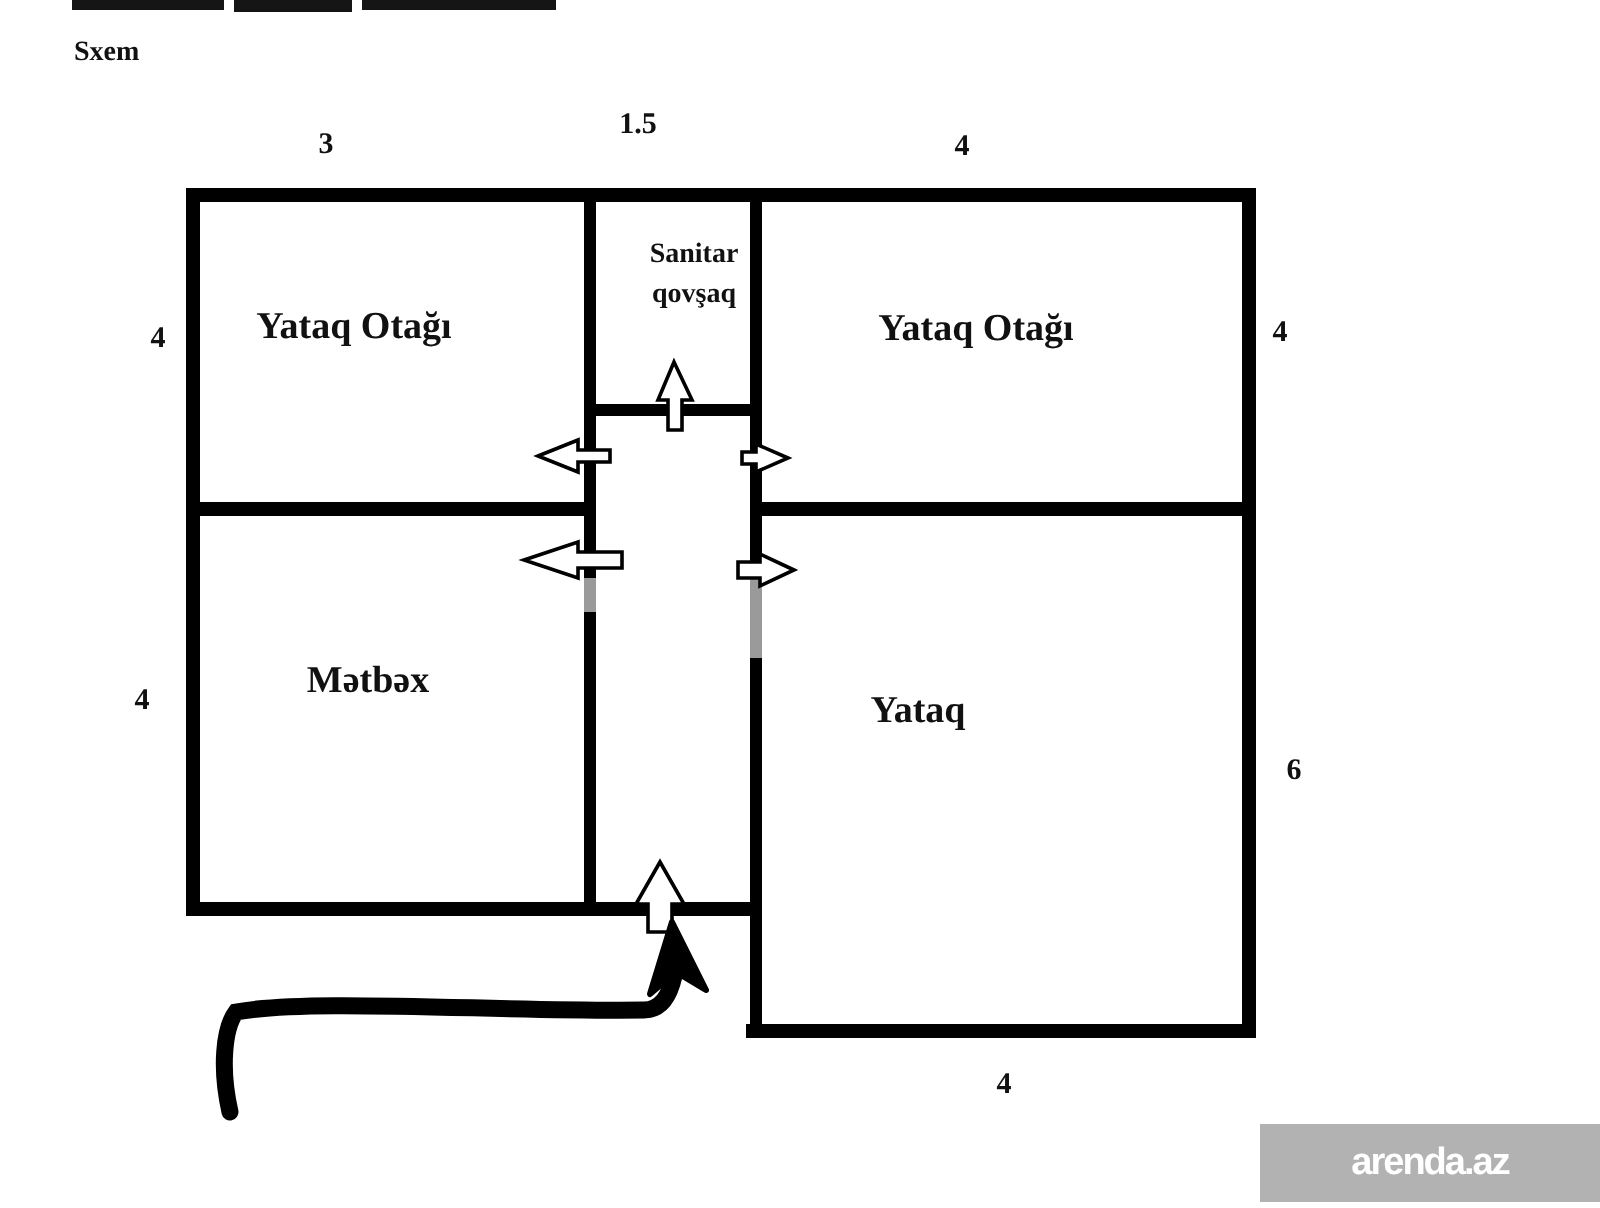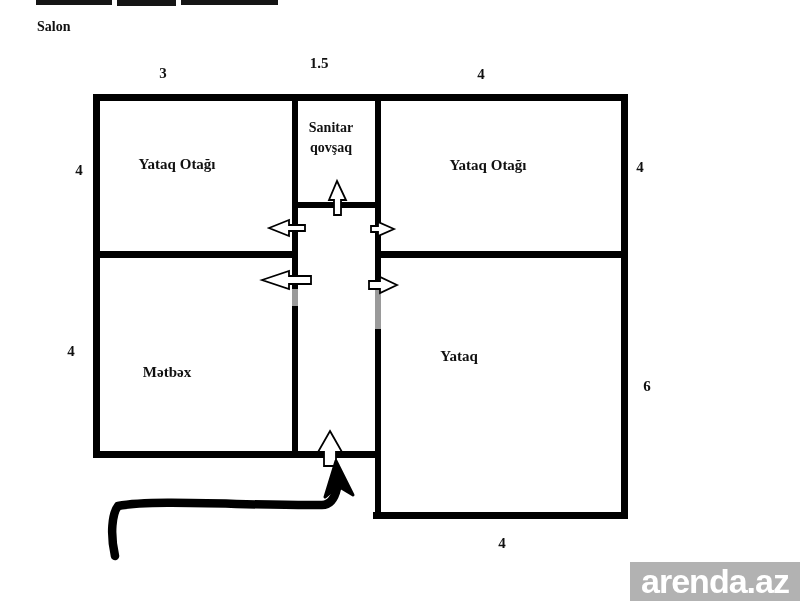--- a/index.html
+++ b/index.html
@@ -4,47 +4,47 @@
 <style>
   html,body{margin:0;padding:0;background:#fff;}
   .canvas{
     position:relative;width:800px;height:604px;background:#ffffff;
     font-family:"Liberation Serif","DejaVu Serif",serif;overflow:hidden;
   }
   .lbl{
     position:absolute;transform:translate(-50%,-50%);
     font-weight:bold;color:#111;white-space:nowrap;text-align:center;
   }
-  .room-lbl{font-size:15px;}
+  .room-lbl{font-size:19px;}
   .dim-lbl{font-size:15px;}
   .title-lbl{
     position:absolute;left:37px;top:19px;font-weight:bold;font-size:14px;color:#111;
   }
   .san-lbl{font-size:14px;line-height:20px;}
   .crop-bar{position:absolute;top:0;height:5px;background:#151515;}
   .wm-bar{
     position:absolute;left:630px;top:562px;width:170px;height:39px;
     background:#b2b2b2;display:flex;align-items:center;justify-content:center;
   }
   .wm-text{
     font-family:"Liberation Sans","DejaVu Sans",sans-serif;
-    font-weight:bold;font-size:34px;color:#ffffff;letter-spacing:-1px;
+    font-weight:bold;font-size:19px;color:#ffffff;letter-spacing:-1px;
   }
   svg{position:absolute;left:0;top:0;}
 </style>
 </head>
 <body>
 
 <div class="canvas">
 
   <div class="crop-bar" style="left:36px;width:76px;"></div>
   <div class="crop-bar" style="left:117px;width:59px;height:6px;"></div>
   <div class="crop-bar" style="left:181px;width:97px;"></div>
 
-  <div class="title-lbl">Salon</div>
+  <div class="title-lbl">Sxem</div>
 
   <svg width="800" height="604" viewBox="0 0 800 604">
     <g fill="#000000" stroke="none">
 
       <rect x="93" y="94" width="535" height="7"></rect>
       <rect x="93" y="94" width="7" height="364"></rect>
       <rect x="621" y="94" width="7" height="425"></rect>
       <rect x="93" y="451" width="288" height="7"></rect>
       <rect x="373" y="512" width="255" height="7"></rect>
 
@@ -69,26 +69,26 @@
       <path d="M397,285 L380,277 L380,281 L369,281 L369,289 L380,289 L380,293 Z"></path>
     </g>
 
     <g>
       <path d="M115,556 C110,534 112,514 118,506 C155,499 250,506 322,505 C331,505 335,497 337,488" fill="none" stroke="#000000" stroke-width="8.5" stroke-linecap="round"></path>
       <path d="M336,461 L353,495 L338,486 L325,497 Z" fill="#000000" stroke="#000000" stroke-width="3" stroke-linejoin="round"></path>
     </g>
   </svg>
 
   <div class="lbl room-lbl" style="left:177px;top:164px;">Yataq Otağı</div>
-  <div class="lbl san-lbl" style="left:331px;top:138px;">
+  <div class="lbl san-lbl" style="left:347px;top:138px;">
     <div>Sanitar</div>
     <div>qovşaq</div>
   </div>
   <div class="lbl room-lbl" style="left:488px;top:165px;">Yataq Otağı</div>
-  <div class="lbl room-lbl" style="left:167px;top:341px;margin-top:31px;">Mətbəx</div>
+  <div class="lbl room-lbl" style="left:184px;top:341px;">Mətbəx</div>
   <div class="lbl room-lbl" style="left:459px;top:356px;">Yataq</div>
 
   <div class="lbl dim-lbl" style="left:163px;top:73px;">3</div>
   <div class="lbl dim-lbl" style="left:319px;top:63px;">1.5</div>
   <div class="lbl dim-lbl" style="left:481px;top:74px;">4</div>
   <div class="lbl dim-lbl" style="left:79px;top:170px;">4</div>
   <div class="lbl dim-lbl" style="left:640px;top:167px;">4</div>
   <div class="lbl dim-lbl" style="left:71px;top:351px;">4</div>
   <div class="lbl dim-lbl" style="left:647px;top:386px;">6</div>
   <div class="lbl dim-lbl" style="left:502px;top:543px;">4</div>

